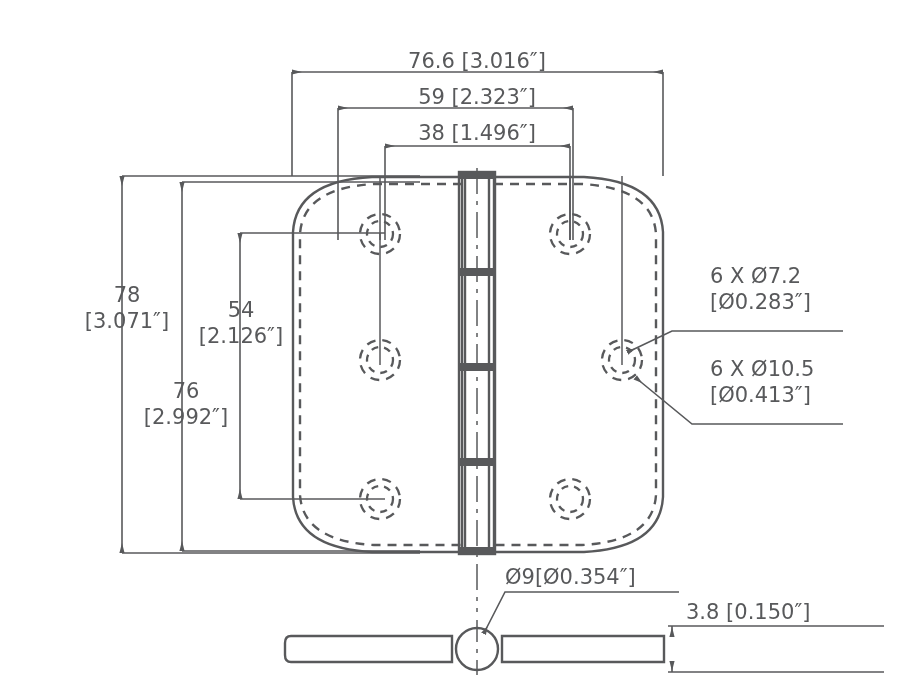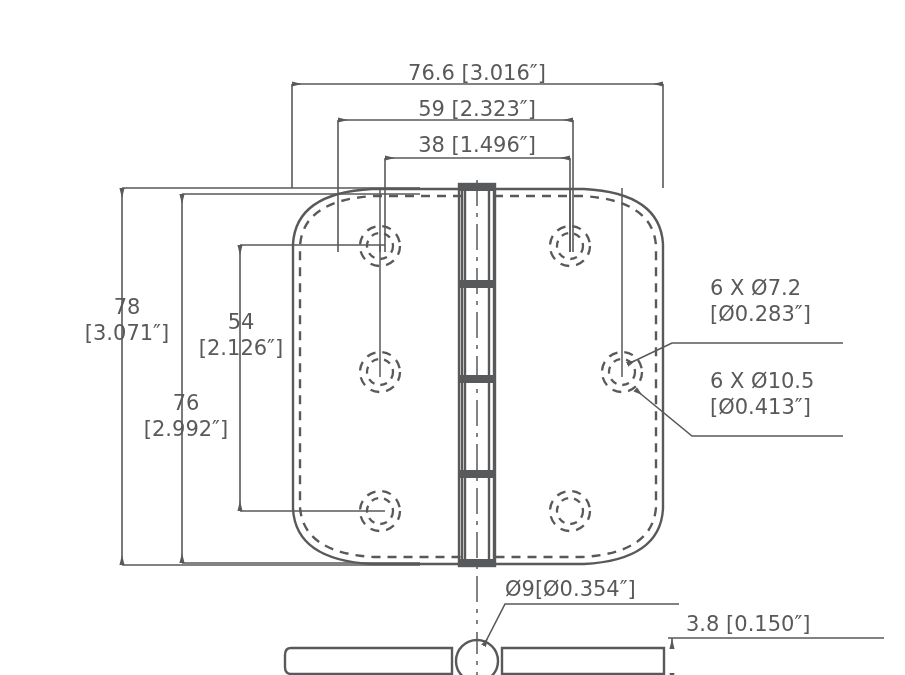--- a/index.html
+++ b/index.html
@@ -4,21 +4,21 @@
 <title>Hinge Technical Drawing</title>
 <style>
   html,body{margin:0;padding:0;}
   body{
     width:905px;height:675px;
     background:#ffffff;
     font-family:"DejaVu Sans","Liberation Sans",sans-serif;
     overflow:hidden;
     position:relative;
   }
-  #stage{position:absolute;left:0;top:12px;width:905px;height:506px;}
+  #stage{position:absolute;left:0;top:0;width:905px;height:506px;}
   svg#dwg{position:absolute;left:0;top:0;width:905px;height:675px;display:block;}
   .dimtext{
     font-family:"DejaVu Sans","Liberation Sans",sans-serif;
     font-size:21px;
     fill:#58595b;
     letter-spacing:0px;
   }
   .dimtext.mid{text-anchor:middle;}
   .dimtext.start{text-anchor:start;}
 </style>

